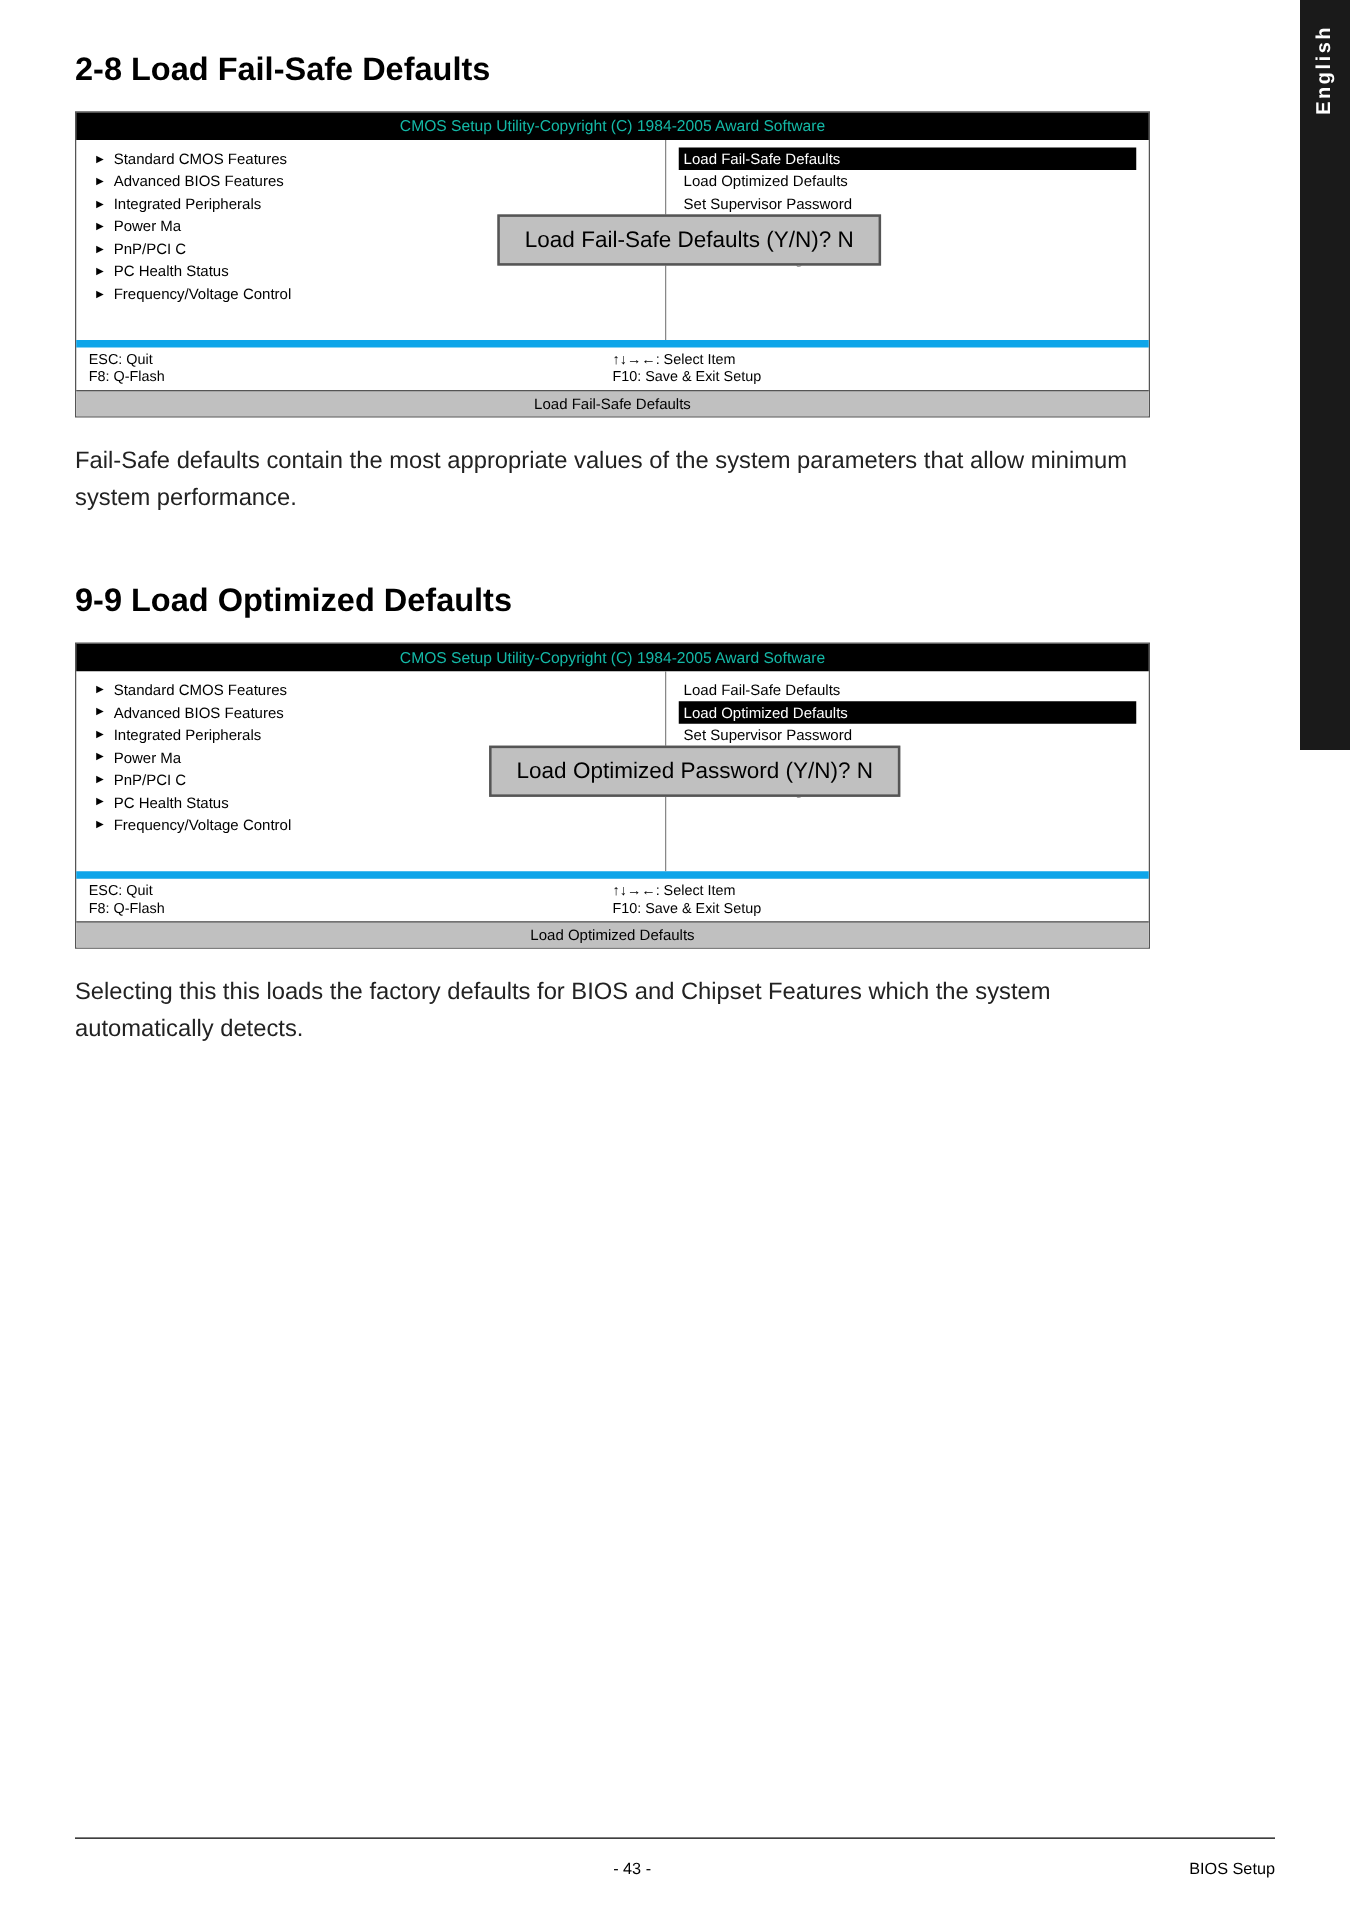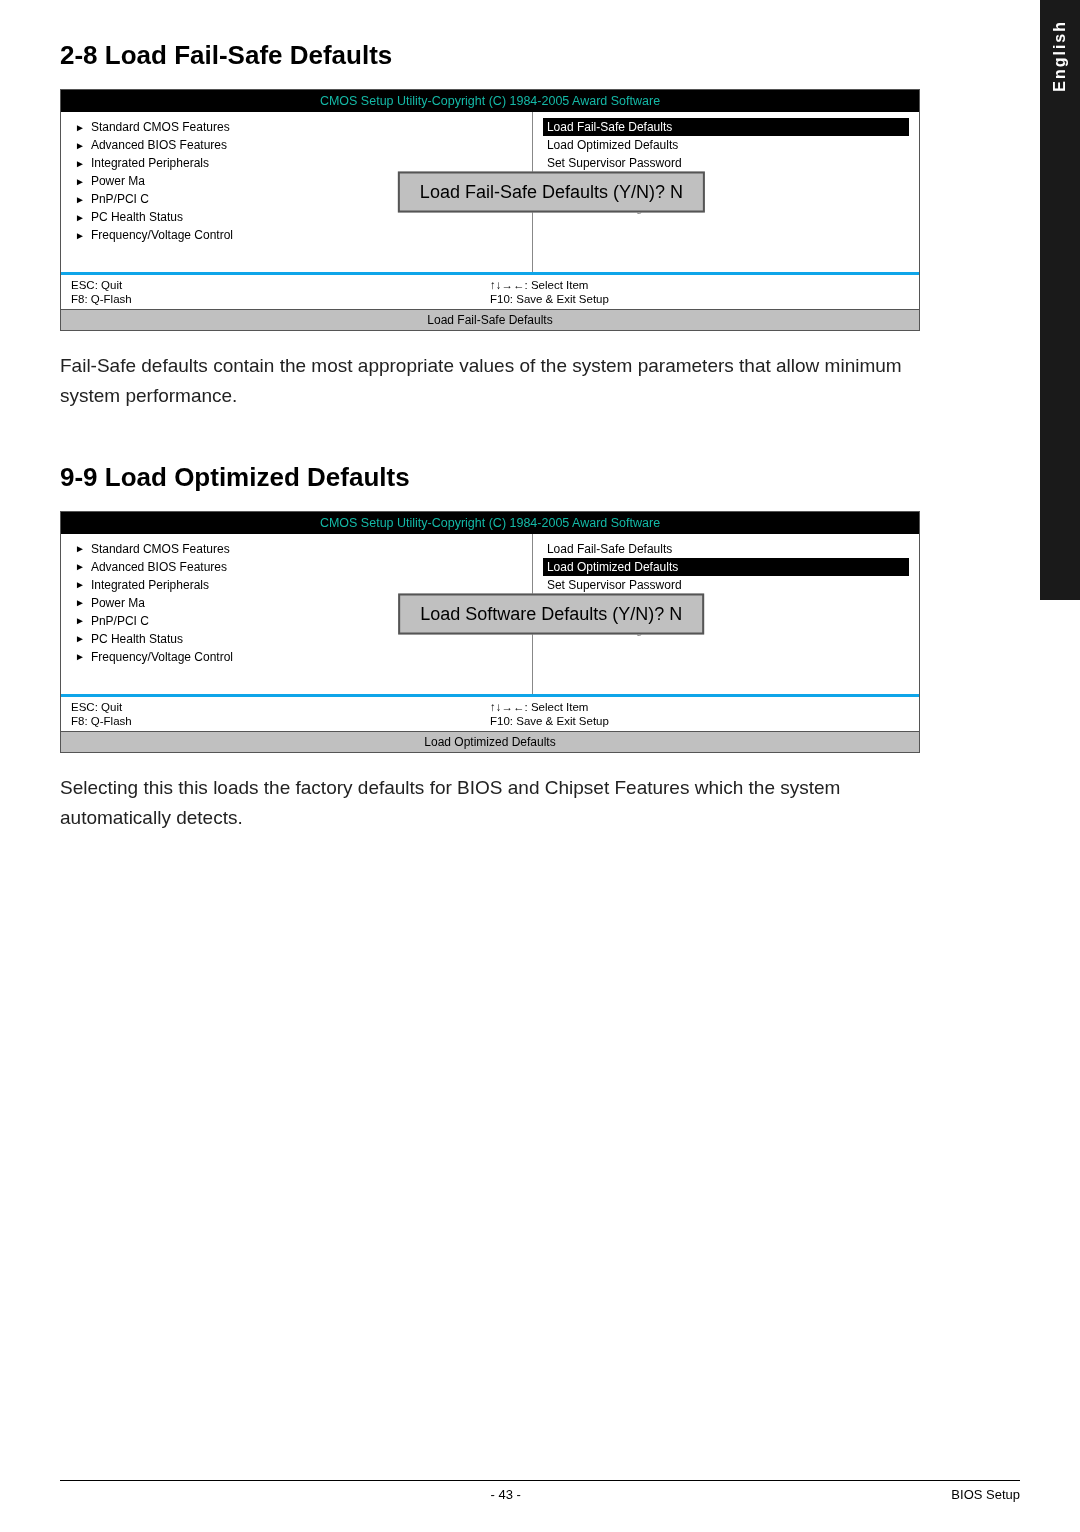--- a/index.html
+++ b/index.html
@@ -123,21 +123,21 @@
       background: #c0c0c0;
       border: 2px solid #555;
       padding: 8px 20px;
       font-size: 18px;
       white-space: nowrap;
       z-index: 10;
       color: #000;
     }
 
     .bios-footer {
-      border-top: 3px solid #0ea5e9;
+      border-top: 6px solid #0ea5e9;
       display: flex;
       padding: 3px 10px;
     }
 
     .bios-footer-left {
       width: 50%;
       font-size: 11.5px;
     }
 
     .bios-footer-right {
@@ -171,21 +171,21 @@
     
     .page-footer {
       position: absolute;
       bottom: 30px;
       left: 60px;
       right: 60px;
       display: flex;
       justify-content: space-between;
       align-items: center;
       border-top: 1px solid #000;
-      padding-top: 6px;
+      padding-top: 16px;
       font-size: 13px;
     }
 
     
     .section-2-8 {
       margin-bottom: 50px;
     }
 
     
     .section-2-9 {
@@ -312,21 +312,21 @@
 
           <div class="bios-right">
             <div class="bios-right-item">Load Fail-Safe Defaults</div>
             <div class="bios-right-item selected">Load Optimized Defaults</div>
             <div class="bios-right-item">Set Supervisor Password</div>
             <div class="bios-right-item" style="height:14px"></div>
             <div class="bios-right-item" style="height:14px"></div>
             <div class="bios-right-item" style="color:#888;text-decoration:line-through;font-size:11px">Exit Without Saving</div>
           </div>
 
-          <div class="bios-dialog">Load Software Defaults (Y/N)? N</div>
+          <div class="bios-dialog">Load Optimized Password (Y/N)? N</div>
         </div>
 
         <div class="bios-footer">
           <div class="bios-footer-left">
             <div class="bios-footer-row">ESC: Quit</div>
             <div class="bios-footer-row">F8: Q-Flash</div>
           </div>
           <div class="bios-footer-right">
             <div class="bios-footer-row">↑↓→←: Select Item</div>
             <div class="bios-footer-row">F10: Save &amp; Exit Setup</div>

